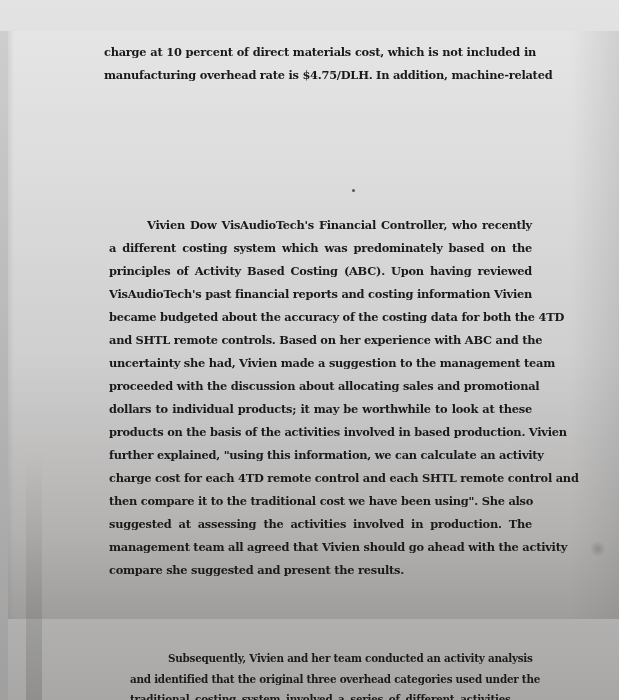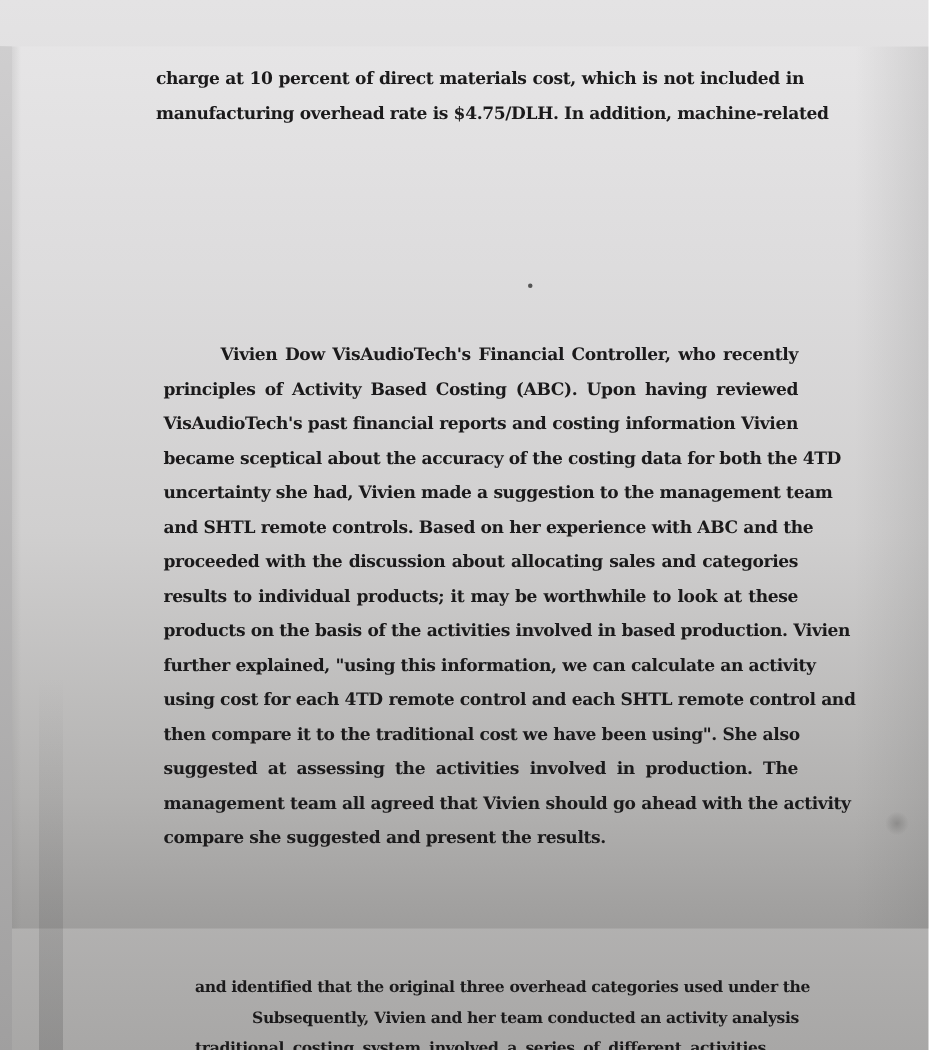--- a/index.html
+++ b/index.html
@@ -27,55 +27,56 @@
     .smudge { position: absolute; left: 590px; top: 510px; width: 16px; height: 16px; background: radial-gradient(circle, #8d8c8b 0%, rgba(140,140,140,0) 70%); border-radius: 50%; }
     .para {
       position: absolute; color: #1b1a1b;
       font-family: "DejaVu Serif", "Liberation Serif", serif;
       font-weight: bold; font-size: 11.4px; letter-spacing: -0.25px;
       text-align: justify; text-align-last: left;
     }
     .line { display: block; white-space: nowrap; height: 23px; line-height: 23px; text-align-last: justify; }
     .line.last { text-align-last: left; }
     #p1 { left: 104px; top: 10px; width: 432px; }
-    #p2 { left: 109px; top: 194px; width: 423px; }
+    #p2 { left: 109px; top: 183px; width: 423px; }
     #p3 { left: 130px; top: 617px; width: 384px; font-size: 10.4px; }
     #p3 .line { height: 20.5px; line-height: 20.5px; }
     .indent { padding-left: 38px; }
   </style>
 </head>
 <body>
 
 <div class="page">
   <div class="left-strip"></div>
   <div class="left-strip2"></div>
   <div class="dot"></div>
   <div class="smudge"></div>
 
   <div class="para" id="p1">
     <span class="line">charge at 10 percent of direct materials cost, which is not included in</span>
     <span class="line">manufacturing overhead rate is $4.75/DLH. In addition, machine-related</span>
   </div>
 
   <div class="para" id="p2">
     <span class="line indent">Vivien Dow VisAudioTech's Financial Controller, who recently</span>
+    <span class="line">a different costing system which was predominately based on the</span>
     <span class="line">principles of Activity Based Costing (ABC). Upon having reviewed</span>
     <span class="line">VisAudioTech's past financial reports and costing information Vivien</span>
-    <span class="line">became sceptical about the accuracy of the costing data for both the 4TD</span>
+    <span class="line">became budgeted about the accuracy of the costing data for both the 4TD</span>
+    <span class="line">and SHTL remote controls. Based on her experience with ABC and the</span>
     <span class="line">uncertainty she had, Vivien made a suggestion to the management team</span>
-    <span class="line">and SHTL remote controls. Based on her experience with ABC and the</span>
-    <span class="line">proceeded with the discussion about allocating sales and categories</span>
-    <span class="line">results to individual products; it may be worthwhile to look at these</span>
+    <span class="line">proceeded with the discussion about allocating sales and promotional</span>
+    <span class="line">dollars to individual products; it may be worthwhile to look at these</span>
     <span class="line">products on the basis of the activities involved in based production. Vivien</span>
     <span class="line">further explained, "using this information, we can calculate an activity</span>
-    <span class="line">using cost for each 4TD remote control and each SHTL remote control and</span>
+    <span class="line">charge cost for each 4TD remote control and each SHTL remote control and</span>
     <span class="line">then compare it to the traditional cost we have been using". She also</span>
     <span class="line">suggested at assessing the activities involved in production. The</span>
     <span class="line">management team all agreed that Vivien should go ahead with the activity</span>
     <span class="line last">compare she suggested and present the results.</span>
   </div>
 
   <div class="para" id="p3">
+    <span class="line indent">Subsequently, Vivien and her team conducted an activity analysis</span>
     <span class="line">and identified that the original three overhead categories used under the</span>
-    <span class="line indent">Subsequently, Vivien and her team conducted an activity analysis</span>
     <span class="line">traditional costing system involved a series of different activities.</span>
   </div>
 </div>
 
 </body></html>

